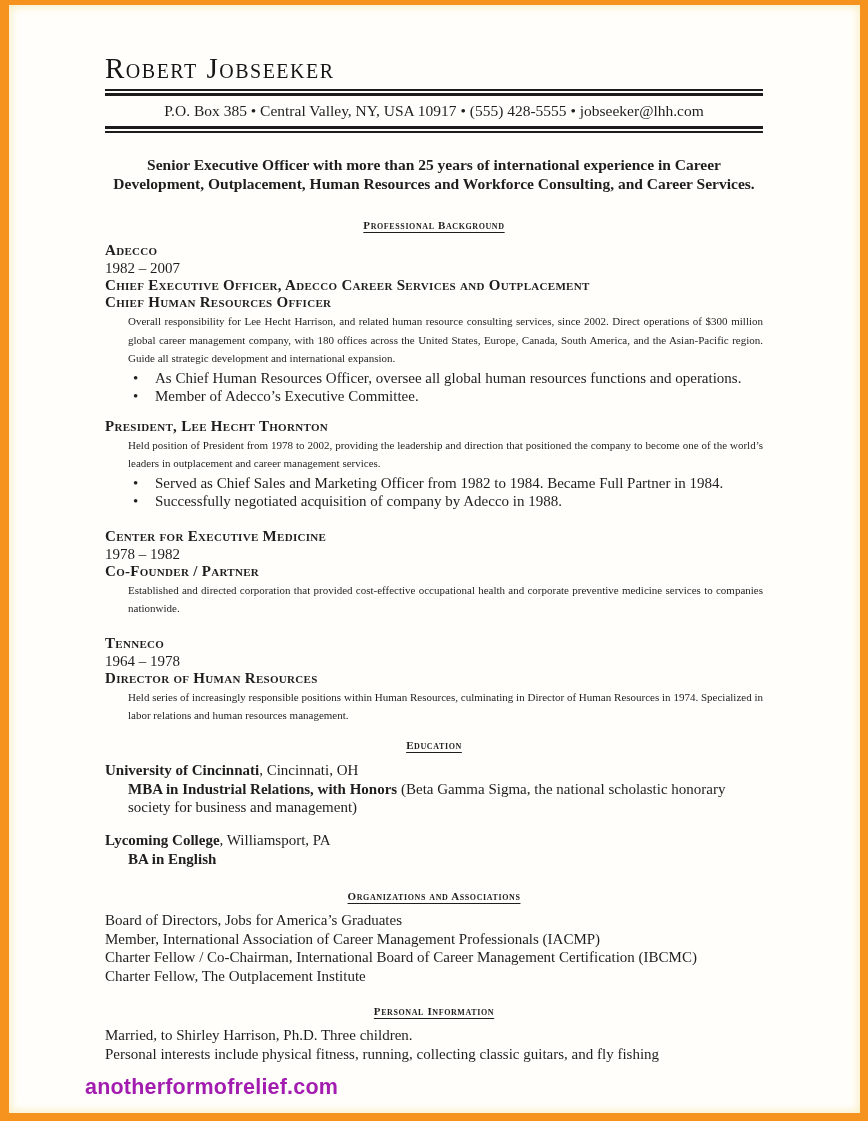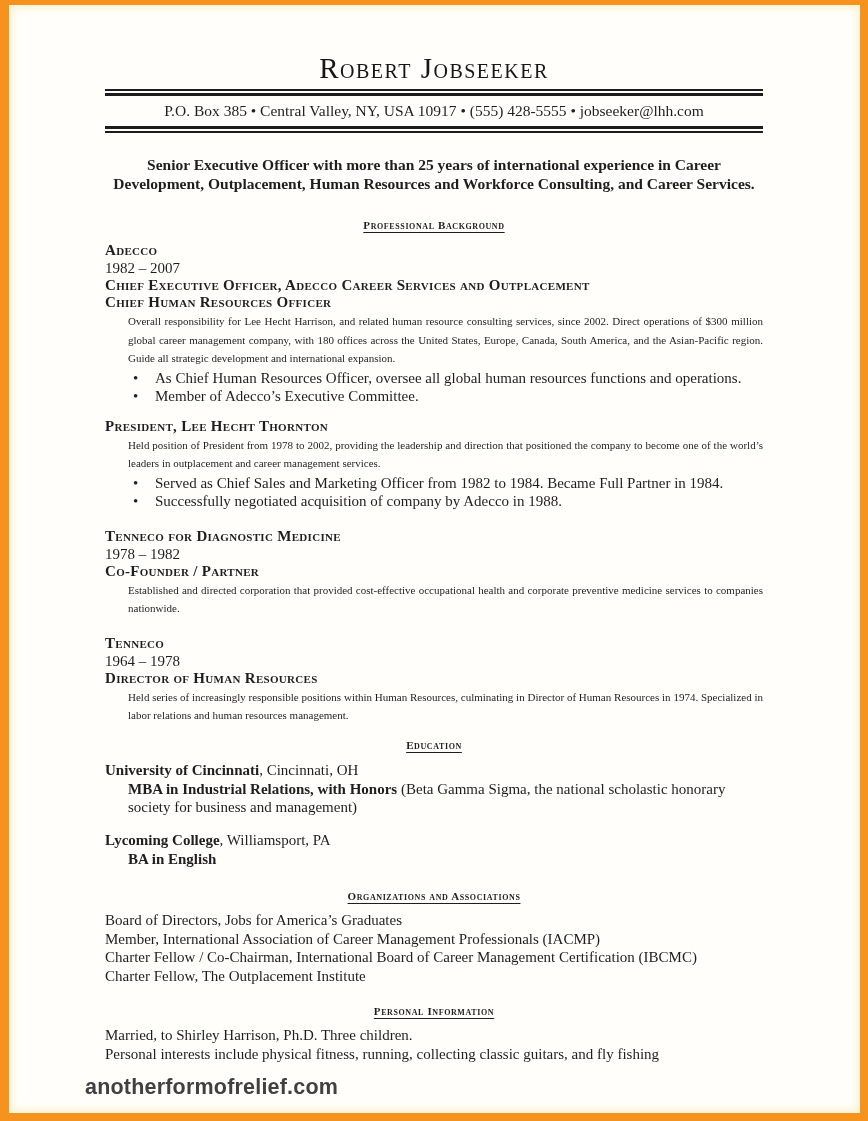--- a/index.html
+++ b/index.html
@@ -12,21 +12,21 @@
     border-width:5px 8px 8px 9px;
     background:#fffefb;
     box-shadow: inset 0 0 9px 2px #f9eec4;
     font-family:"Liberation Serif", serif;
     color:#1e1e1e;
     overflow:hidden;
   }
   .content { padding:48px 97px 0 96px; }
 
   .name {
-    margin:0; text-align:center;
+    margin:0; 
     font-size:29px; font-weight:normal;
     font-variant:small-caps; letter-spacing:1.5px;
     line-height:30px; color:#161616;
   }
   .rule-thin-thick { margin-top:6px; height:2px; border-top:2px solid #1c1c1c; border-bottom:3px solid #1c1c1c; }
   .rule-thick-thin { height:2px; border-top:3px solid #1c1c1c; border-bottom:2px solid #1c1c1c; }
   .contact { text-align:center; font-size:15.5px; line-height:19px; padding:5px 0 6px; }
 
   .summary {
     margin:22px 0 0; text-align:center;
@@ -61,21 +61,21 @@
   .degree-line { margin-left:23px; font-size:15px; line-height:18.5px; }
   .degree-name { font-weight:bold; }
   .school-gap { margin-top:14px; }
 
   .plain-line { font-size:15px; line-height:18.5px; }
 
   .watermark {
     position:absolute; left:76px; bottom:13px;
     font-family:"Liberation Sans", sans-serif;
     font-weight:bold; font-size:21.5px; letter-spacing:.2px;
-    color:#404040;
+    color:#a21caf;
   }
 </style>
 </head>
 <body>
 
 <div class="page">
   <div class="content">
 
     <h1 class="name">Robert Jobseeker</h1>
     <div class="rule-thin-thick"></div>
@@ -116,21 +116,21 @@
         </div>
         <div class="bullet-row">
           <span class="bullet-glyph">•</span>
           <span class="bullet-text">Successfully negotiated acquisition of company by Adecco in 1988.</span>
         </div>
       </div>
     </div>
 
     <div class="entry-gap">
       <div class="entry-head">
-        <span class="company">Tenneco for Diagnostic Medicine</span>
+        <span class="company">Center for Executive Medicine</span>
         <span class="dates">1978 – 1982</span>
       </div>
       <div class="job-title">Co-Founder / Partner</div>
       <p class="para">Established and directed corporation that provided cost-effective occupational health and corporate preventive medicine services to companies nationwide.</p>
     </div>
 
     <div class="entry-gap">
       <div class="entry-head">
         <span class="company">Tenneco</span>
         <span class="dates">1964 – 1978</span>

